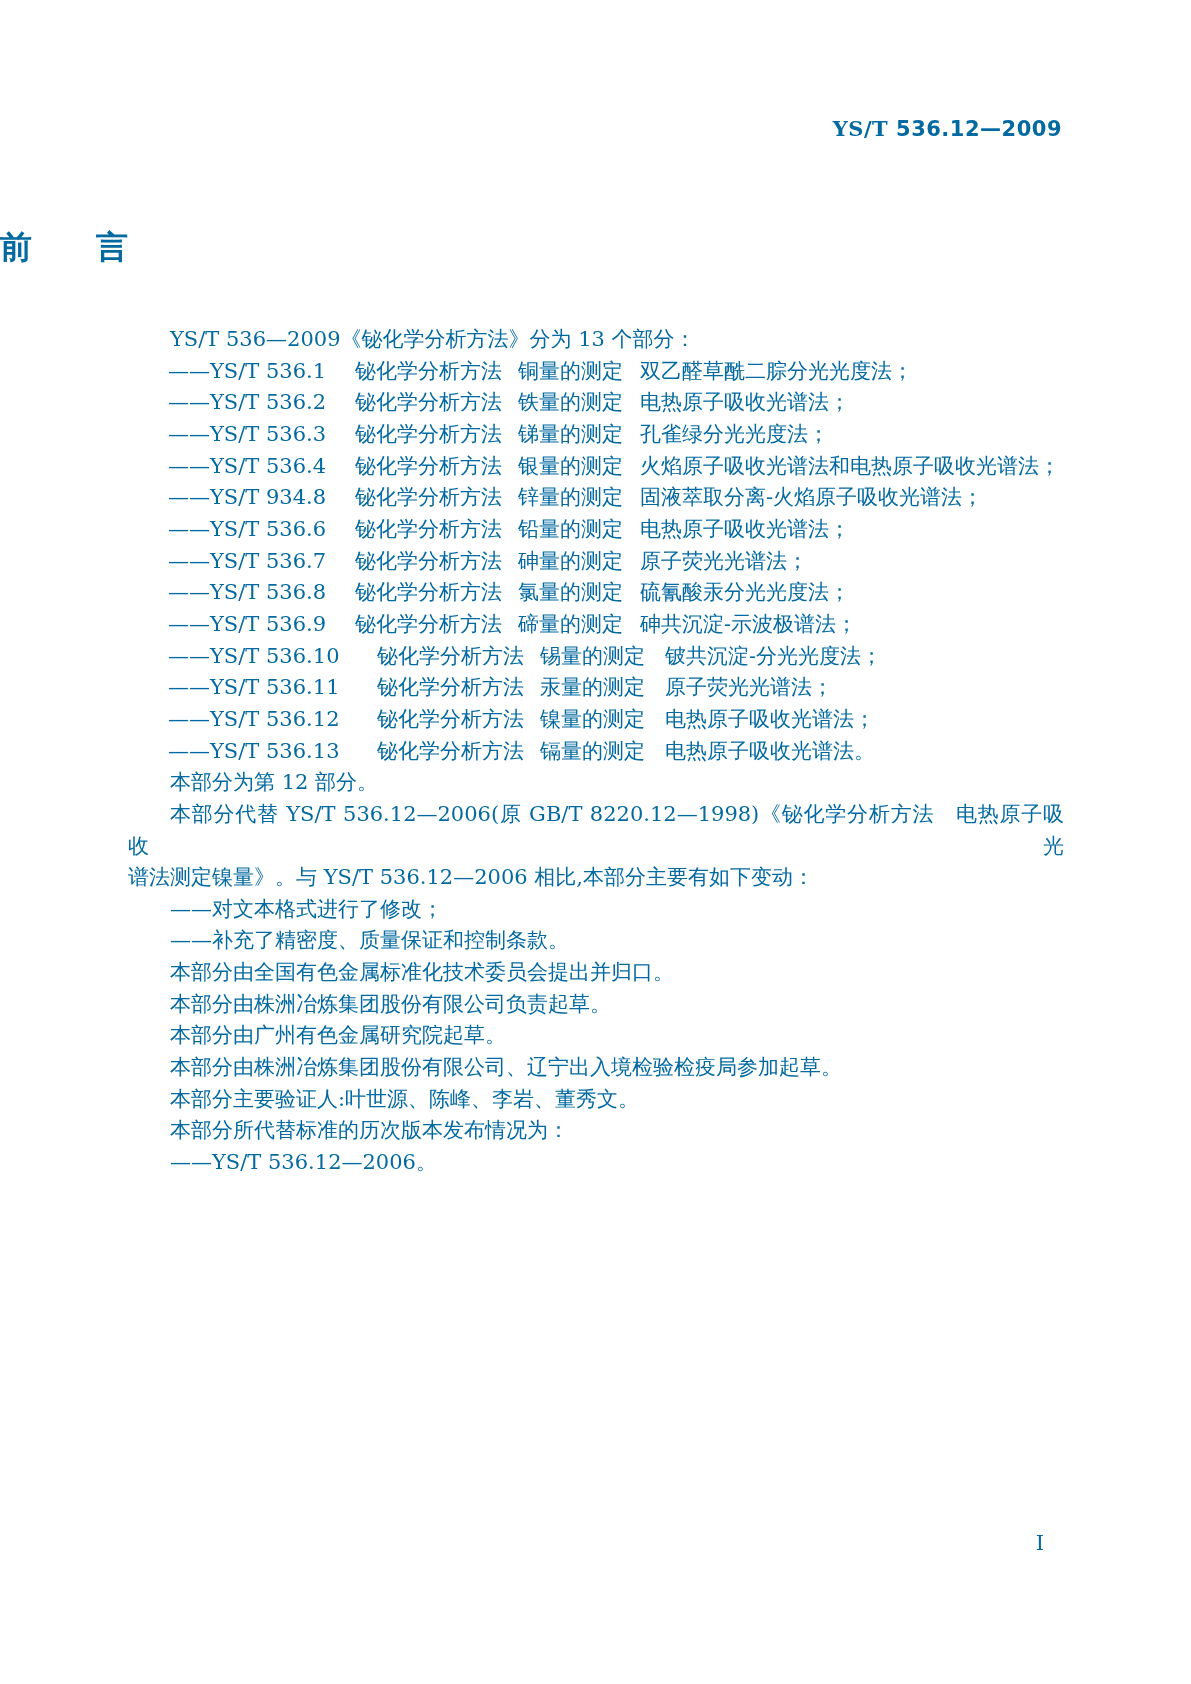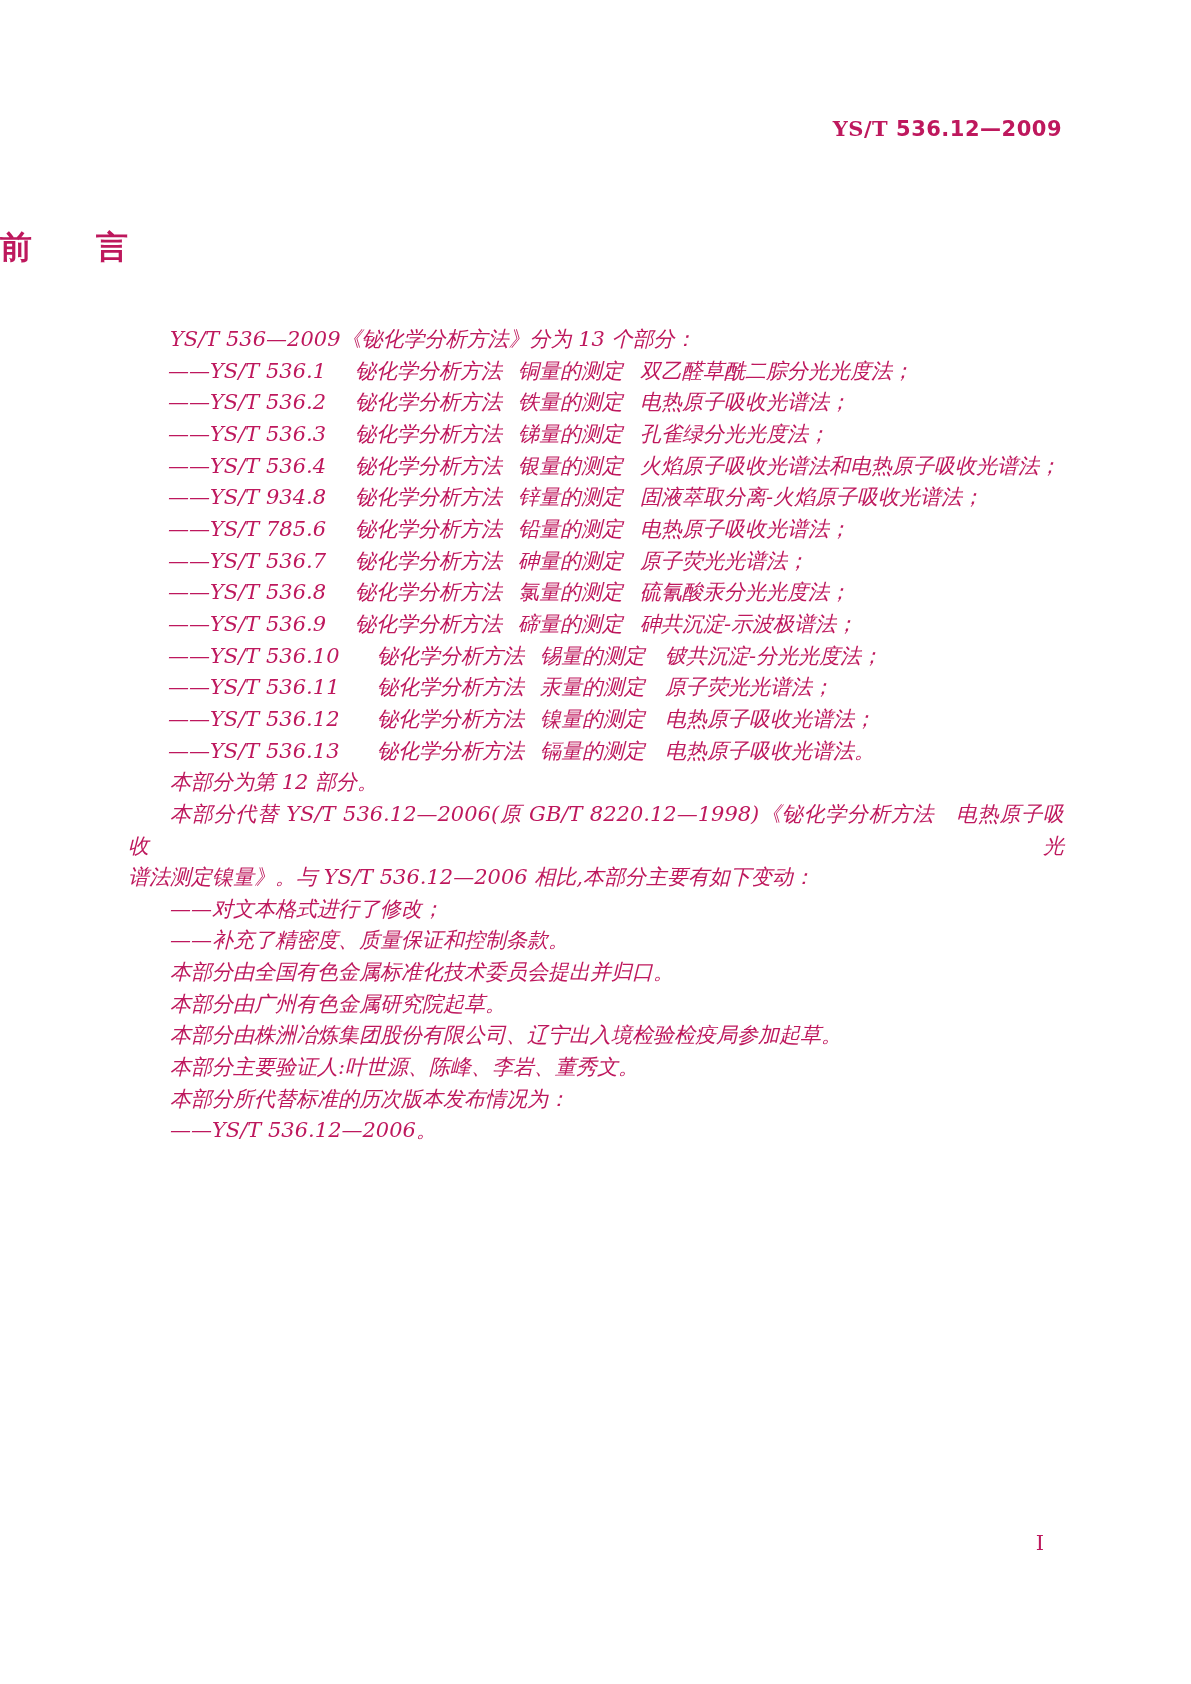--- a/index.html
+++ b/index.html
@@ -2,21 +2,21 @@
 <html><head>
 <meta charset="utf-8">
 <style>
   html, body { margin: 0; padding: 0; background: #e8e8e8; }
   .page {
     position: relative;
     width: 1191px;
     height: 1684px;
     margin: 0 auto;
     background: #ffffff;
-    color: #be185d;
+    color: #0369a1;
     font-family: "DejaVu Serif", "Liberation Serif", serif;
     overflow: hidden;
   }
   .std-code {
     position: absolute;
     top: 116px;
     right: 129px;
     font-size: 21px;
     font-weight: bold;
     letter-spacing: 0.5px;
@@ -36,21 +36,20 @@
     letter-spacing: 0;
     white-space: pre;
   }
   .body-block {
     position: absolute;
     left: 128px;
     top: 324px;
     width: 936px;
     font-size: 21px;
     line-height: 31.65px;
-    font-style: italic;
   }
   .para { text-indent: 42px; }
   .para.cont { text-indent: 0; }
   .para.stretch { text-align: justify; text-align-last: justify; }
   .std-item { display: flex; padding-left: 40px; white-space: nowrap; }
   .std-item .code   { width: 187px; flex: none; }
   .std-item .series { width: 163px; flex: none; }
   .std-item .target { width: 122px; flex: none; }
   .std-item .method { flex: none; }
   #parts .std-item:nth-child(n+10) .code   { width: 209px; }
@@ -110,21 +109,21 @@
   </div>
 
   <div class="std-item">
     <span class="code">——YS/T 934.8</span>
     <span class="series">铋化学分析方法</span>
     <span class="target">锌量的测定</span>
     <span class="method">固液萃取分离-火焰原子吸收光谱法；</span>
   </div>
 
   <div class="std-item">
-    <span class="code">——YS/T 785.6</span>
+    <span class="code">——YS/T 536.6</span>
     <span class="series">铋化学分析方法</span>
     <span class="target">铅量的测定</span>
     <span class="method">电热原子吸收光谱法；</span>
   </div>
 
   <div class="std-item">
     <span class="code">——YS/T 536.7</span>
     <span class="series">铋化学分析方法</span>
     <span class="target">砷量的测定</span>
     <span class="method">原子荧光光谱法；</span>
@@ -172,20 +171,21 @@
     <span class="method">电热原子吸收光谱法。</span>
   </div>
 </div>
     <div id="lines">
         <div class="para">本部分为第 12 部分。</div>
         <div class="para stretch">本部分代替 YS/T 536.12—2006(原 GB/T 8220.12—1998)《铋化学分析方法　电热原子吸收光</div>
         <div class="para cont">谱法测定镍量》。与 YS/T 536.12—2006 相比,本部分主要有如下变动：</div>
         <div class="para">——对文本格式进行了修改；</div>
         <div class="para">——补充了精密度、质量保证和控制条款。</div>
         <div class="para">本部分由全国有色金属标准化技术委员会提出并归口。</div>
+        <div class="para">本部分由株洲冶炼集团股份有限公司负责起草。</div>
         <div class="para">本部分由广州有色金属研究院起草。</div>
         <div class="para">本部分由株洲冶炼集团股份有限公司、辽宁出入境检验检疫局参加起草。</div>
         <div class="para">本部分主要验证人:叶世源、陈峰、李岩、董秀文。</div>
         <div class="para">本部分所代替标准的历次版本发布情况为：</div>
         <div class="para">——YS/T 536.12—2006。</div>
       </div>
   </div>
 
   <div class="page-number">I</div>
 

